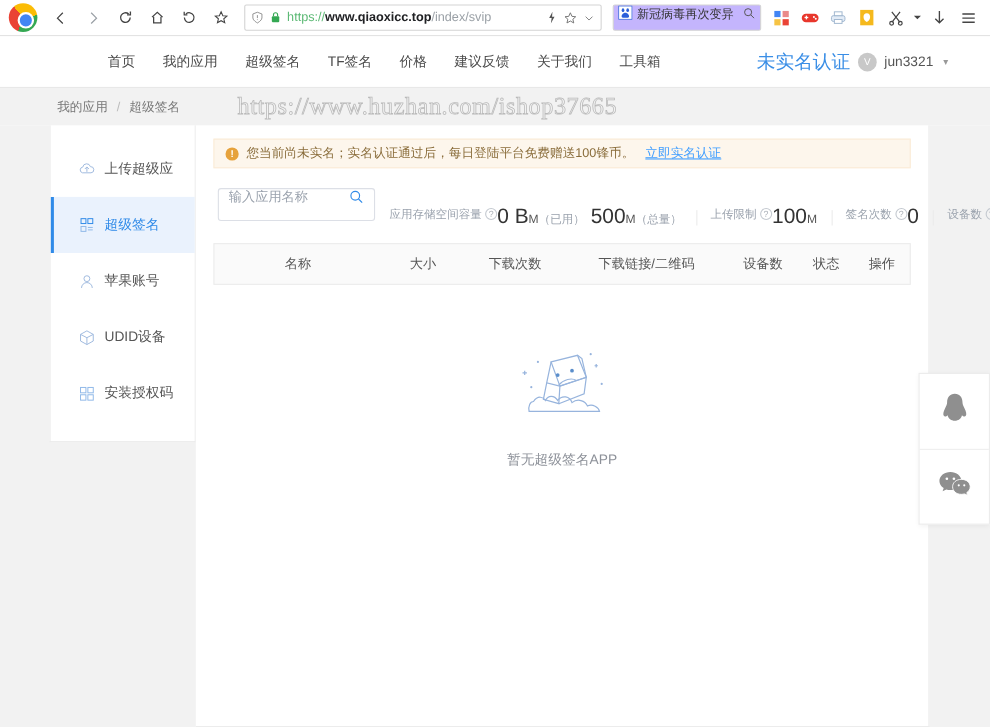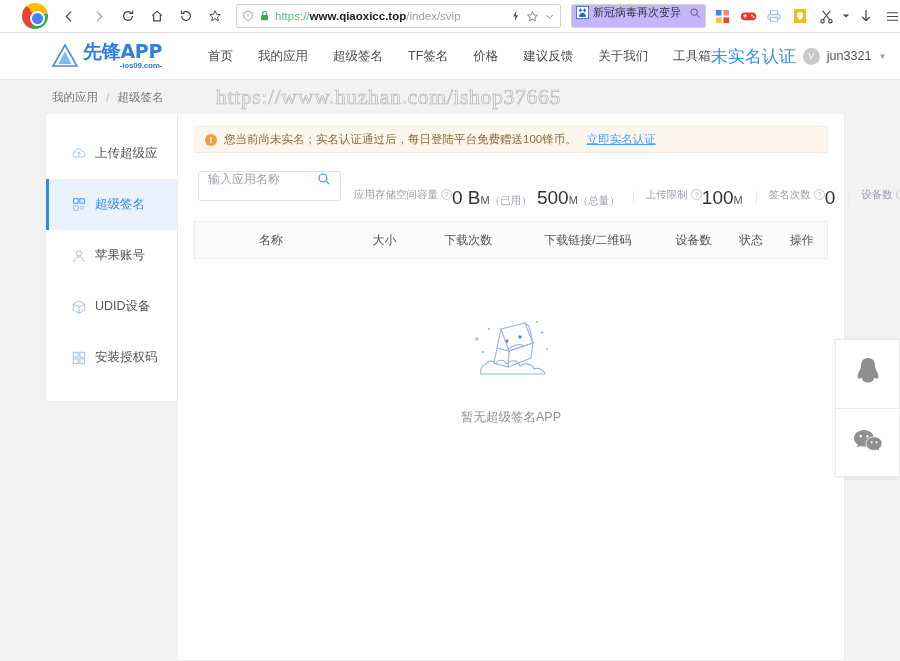--- a/index.html
+++ b/index.html
@@ -10,21 +10,21 @@
     overflow: hidden;
   }
 
   
   .browser-bar {
     height: 33px;
     background: #ffffff;
     border-bottom: 1px solid #dcdcdc;
     display: flex;
     align-items: center;
-    padding: 0 22px;
+    padding: 0 8px;
     gap: 2px;
   }
   .chrome-logo {
     width: 26px; height: 26px;
     border-radius: 50%;
     margin-right: 6px;
     position: relative;
     background: conic-gradient(from 200deg, #ea4335 0deg 120deg, #fbbc05 120deg 240deg, #34a853 240deg 360deg);
     flex: 0 0 auto;
     overflow: hidden;
@@ -467,32 +467,20 @@
       </svg>
   </div>
   <div class="ext-ico">
     <svg width="15" height="15" viewBox="0 0 16 16">
         <path d="M2 4 H14 M2 8 H14 M2 12 H14" stroke="#444" stroke-width="1.3"></path>
       </svg>
   </div>
 </div>
 
 <div class="site-header">
-  <div class="logo">
-    <span class="logo-mark">
-      <svg width="26" height="24" viewBox="0 0 26 24">
-        <path d="M13 1 L25 22 L1 22 Z" fill="none" stroke="#3a8ee6" stroke-width="1.6"></path>
-        <path d="M13 7.5 L19.5 20 L6.5 20 Z" fill="#7cb9f0"></path>
-      </svg>
-    </span>
-    <span class="logo-text">
-      <span class="logo-main">先锋APP</span>
-      <span class="logo-sub">-ios09.com-</span>
-    </span>
-  </div>
 
   <nav class="main-nav">
     <a href="#">首页</a>
     <a href="#">我的应用</a>
     <a href="#">超级签名</a>
     <a href="#">TF签名</a>
     <a href="#">价格</a>
     <a href="#">建议反馈</a>
     <a href="#">关于我们</a>
     <a href="#">工具箱</a>

